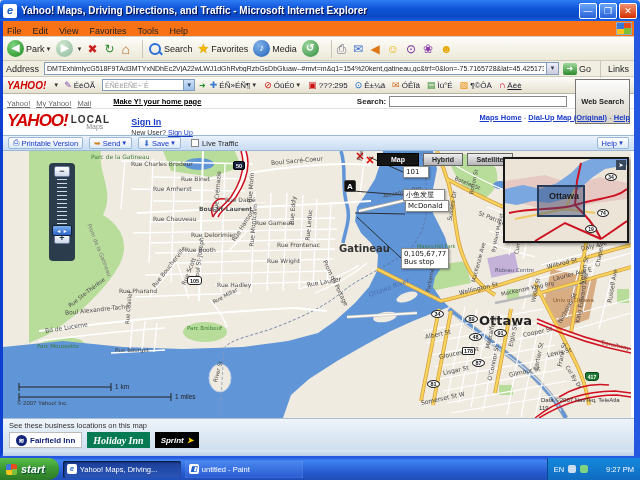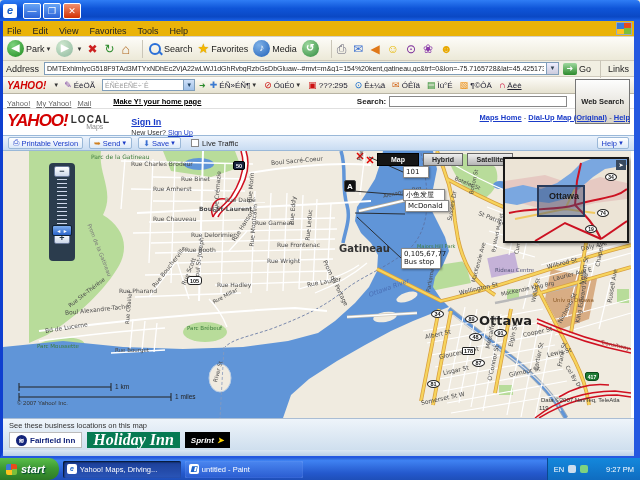--- a/index.html
+++ b/index.html
@@ -18,21 +18,21 @@
   .winbtn { width:18px; height:16px; margin-left:2px; border-radius:2px; color:#fff; font-size:9px;
     line-height:15px; text-align:center; border:1px solid #fff;
     background:linear-gradient(180deg,#69a5f5,#2a62d8); }
   .winbtn.close { background:linear-gradient(180deg,#f09070,#d33000); }
 
   
   #winbody { position:absolute; left:0; top:21px; width:640px; height:437px;
     border-left:3px solid #0f3fd0; border-right:6px solid #2458e0; border-bottom:6px solid #2458e0;
     background:#fff; }
 
-  #menubar { position:relative; height:16px; background:#eab308; border-bottom:1px solid #d4d0c8;
+  #menubar { position:relative; height:16px; background:#f97316; border-bottom:1px solid #d4d0c8;
     display:flex; align-items:center; padding-left:4px; }
   .menu-item { font-size:9px; color:#222; margin-right:11px; }
   #xp-flag { position:absolute; right:2px; top:1px; width:16px; height:13px; border:1px solid #9ab;
     background:conic-gradient(#e84b1c 0 25%, #7bbf3a 0 50%, #ffc31e 0 75%, #3a7ad6 0); }
 
   #toolbar { height:24px; background:linear-gradient(180deg,#fdfcf8,#ece9d8); border-bottom:1px solid #cfcabc;
     display:flex; align-items:center; padding-left:4px; }
   .tbtn { display:flex; align-items:center; margin-right:5px; font-size:9px; color:#222; }
   .circ { width:17px; height:17px; border-radius:50%; color:#fff; text-align:center; line-height:16px;
     font-size:10px; font-weight:bold; margin-right:2px; }
@@ -153,21 +153,21 @@
   #map-attr2 { position:absolute; left:536px; top:254px; font-size:6px; color:#333; z-index:4; }
 
   
   #bizbar { height:32px; background:linear-gradient(180deg,#eef4fa,#cfdfee); border-top:1px solid #aabdd4; padding:2px 6px;}
   #biz-caption { font-size:7.5px; color:#333; margin-bottom:2px; }
   #biz-row { display:flex; align-items:center; }
   .ad { height:16px; display:flex; align-items:center; margin-right:5px; padding:0 6px; }
   #ad-fairfield { background:#fff; border:1px solid #bbb; color:#13247a; font-weight:bold; font-size:8px; }
   #ad-fairfield .ffi { width:11px; height:11px; border-radius:50%; background:#13247a; color:#fff; font-size:7px;
     line-height:11px; text-align:center; margin-right:3px; }
-  #ad-holiday { background:#067a52; color:#fff; font-style:italic; font-size:16px; font-weight:bold;
+  #ad-holiday { background:#067a52; color:#fff; font-style:italic; font-size:10px; font-weight:bold;
     font-family:"Liberation Serif",serif; }
   #ad-sprint { background:#000; color:#fff; font-weight:bold; font-style:italic; font-size:8px; }
   #ad-sprint .spk { color:#ffd400; margin-left:3px; font-size:8px; }
   #bottomfill { height:6px; background:linear-gradient(180deg,#dce8f4,#b9cfe8); }
 
   
   #taskbar { position:absolute; left:0; top:458px; width:640px; height:22px;
     background:linear-gradient(180deg,#2a62d8 0%,#3f82f2 12%,#2458cc 70%,#1e4eb8 100%); display:flex; align-items:center; }
   #startbtn { height:22px; padding:0 14px 0 6px; display:flex; align-items:center; color:#fff; font-weight:bold;
     font-style:italic; font-size:11px; border-radius:0 10px 10px 0;
@@ -186,20 +186,21 @@
   #tray .ticon { width:8px; height:8px; background:#cde; border-radius:2px; margin-right:4px; }
   #tray .time { color:#fff; font-size:7.5px; margin-left:14px; }
 </style>
 </head>
 <body>
 
 <div id="screen">
 
   <div id="titlebar">
     <div class="ie-ico">e</div>
+    <div class="t">Yahoo! Maps, Driving Directions, and Traffic - Microsoft Internet Explorer</div>
     <div class="winbtn">—</div>
     <div class="winbtn">❐</div>
     <div class="winbtn close">✕</div>
   </div>
 
   <div id="winbody">
 
     <div id="menubar">
       <span id="menubar-items"><span class="menu-item">File</span><span class="menu-item">Edit</span><span class="menu-item">View</span><span class="menu-item">Favorites</span><span class="menu-item">Tools</span><span class="menu-item">Help</span></span>
       <div id="xp-flag"></div>
@@ -676,21 +677,21 @@
           <span class="badge " style="left: 466px; top: 182px;">48</span>
           <span class="badge r" style="left: 459px; top: 196px;">178</span>
           <span class="badge " style="left: 469px; top: 208px;">87</span>
           <span class="badge " style="left: 424px; top: 229px;">81</span>
           <span class="badge s" style="left: 582px; top: 221px;">417</span>
           <span class="badge d" style="left: 230px; top: 10px;">50</span>
           <span class="badge w" style="left: 184px; top: 125px;">105</span>
           <div class="callout" style="left: 400px; top: 15px; width: 26px;">101</div>
           <div class="callout" style="left: 400px; top: 38px; width: 42px;">小鱼发屋</div>
           <div class="callout" style="left: 402px; top: 49px; width: 44px;">McDonald</div>
-          <div class="callout" style="left: 398px; top: 97px; width: 40px;">0,105,67,77
+          <div class="callout" style="left: 398px; top: 97px; width: 48px;">0,105,67,77
 Bus stop</div>
         </div>
 
       <div id="bizbar">
         <div id="biz-caption">See these business locations on this map</div>
         <div id="biz-row">
           <div class="ad" id="ad-fairfield">
             <span class="ffi">≋</span>
             <span>Fairfield Inn</span>
           </div>

